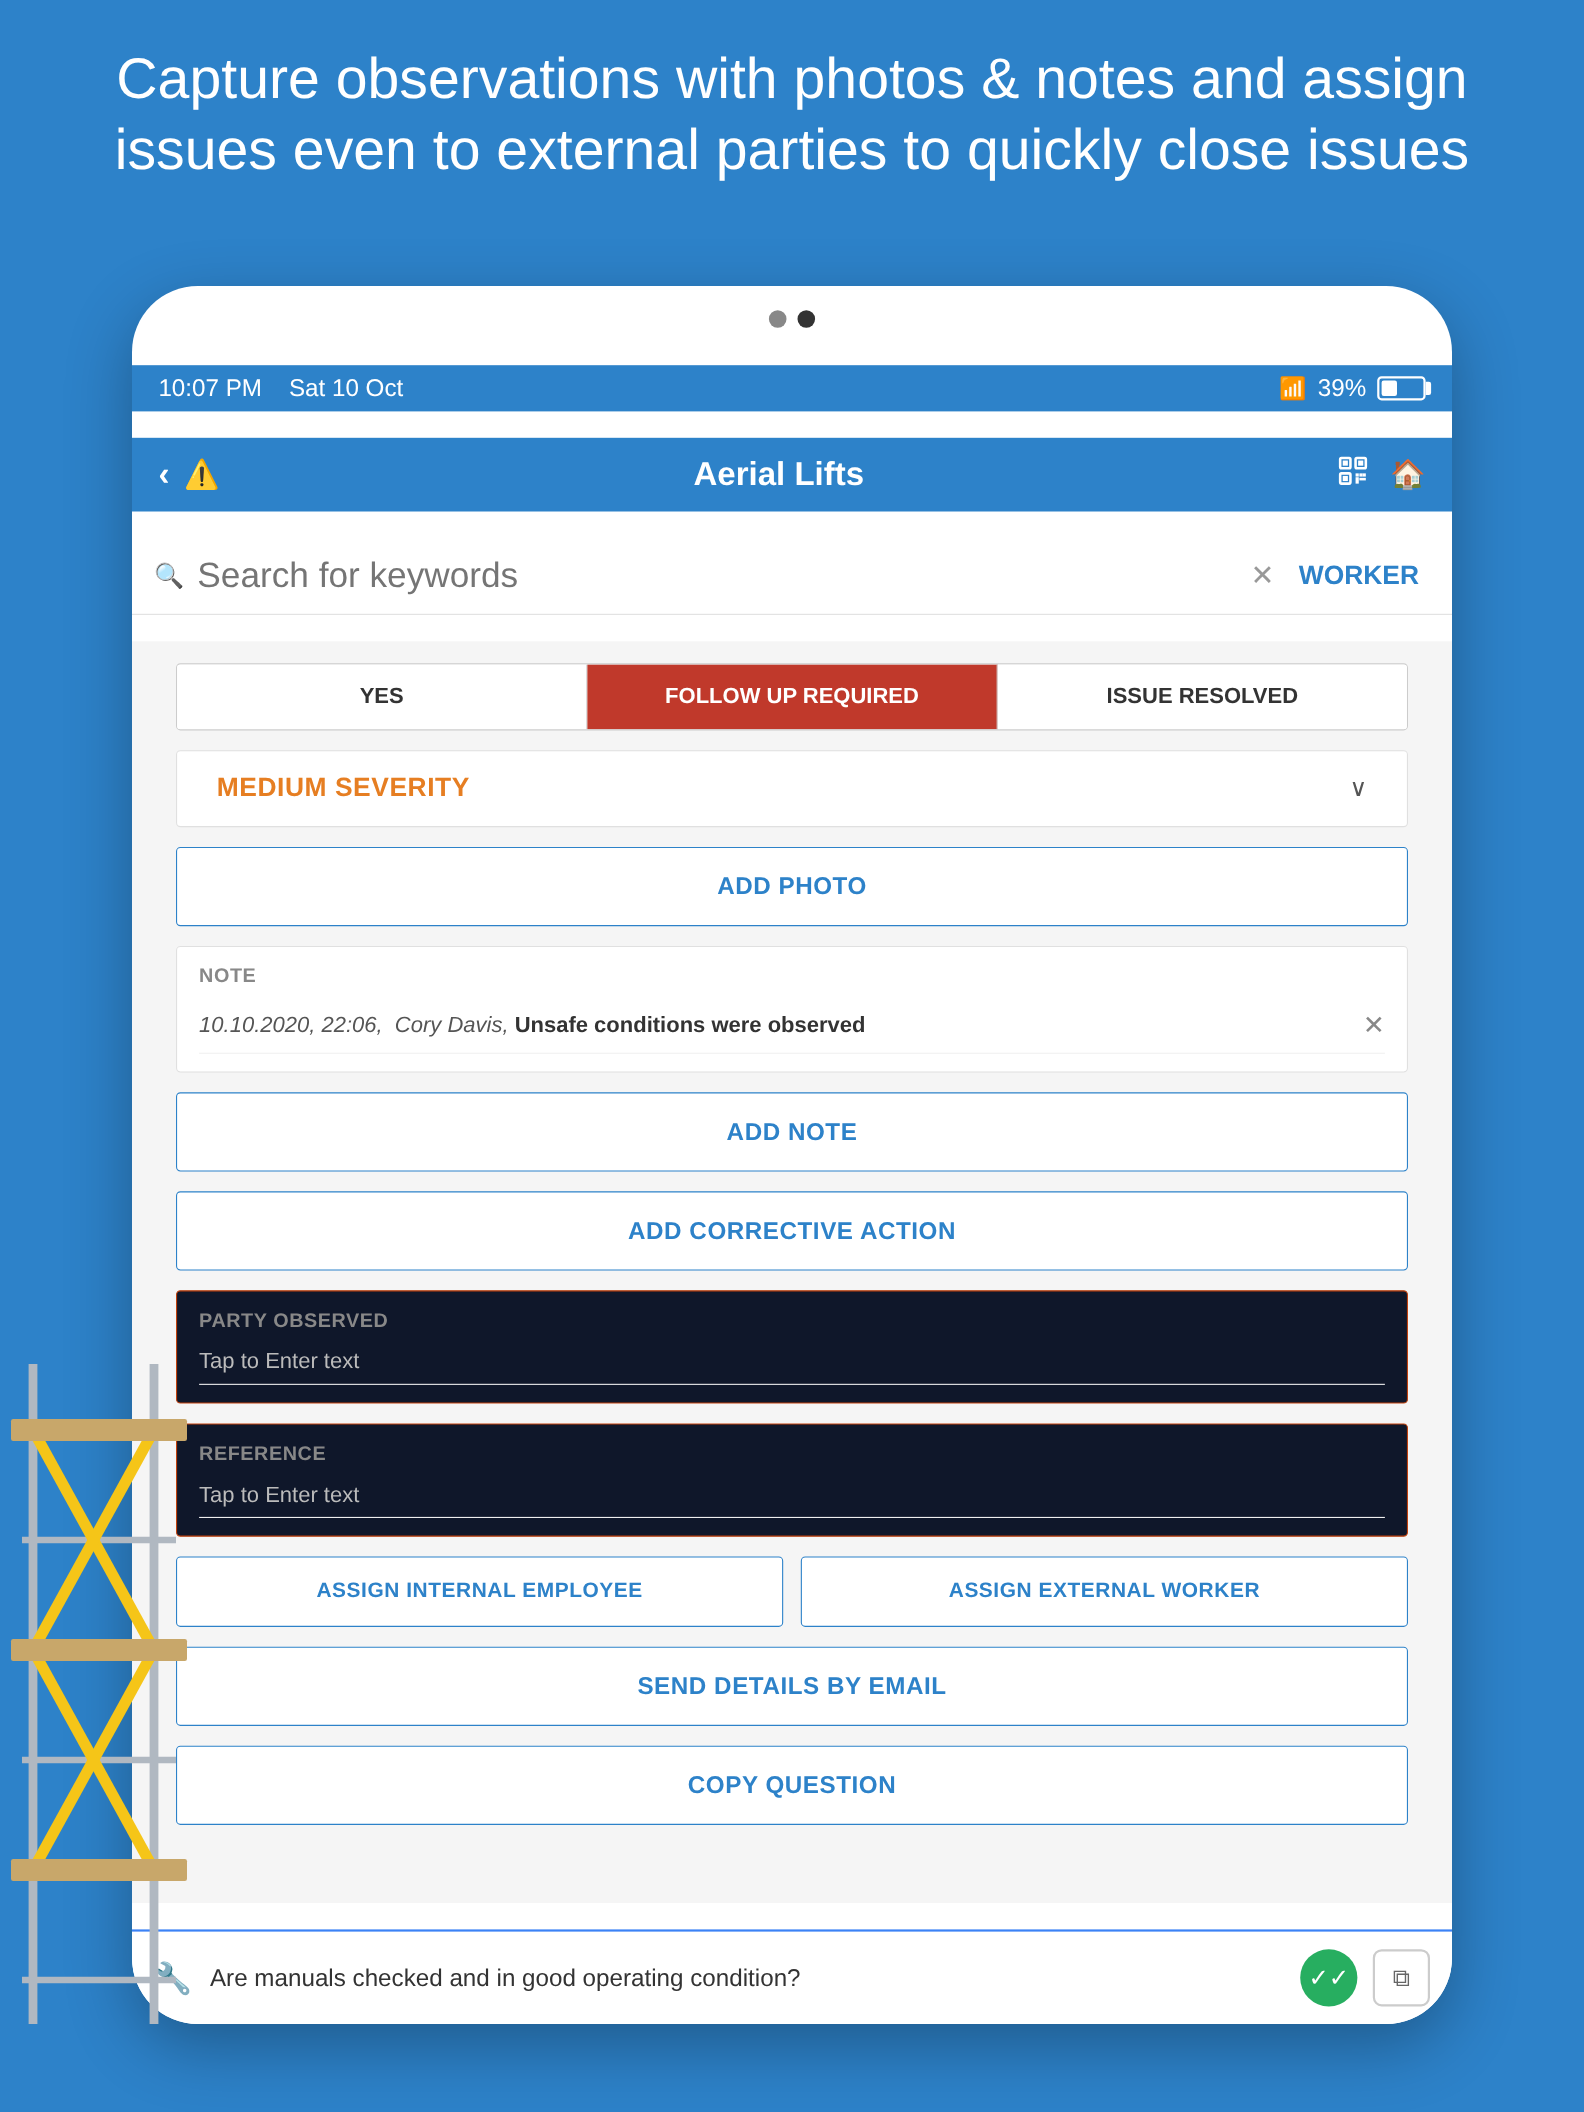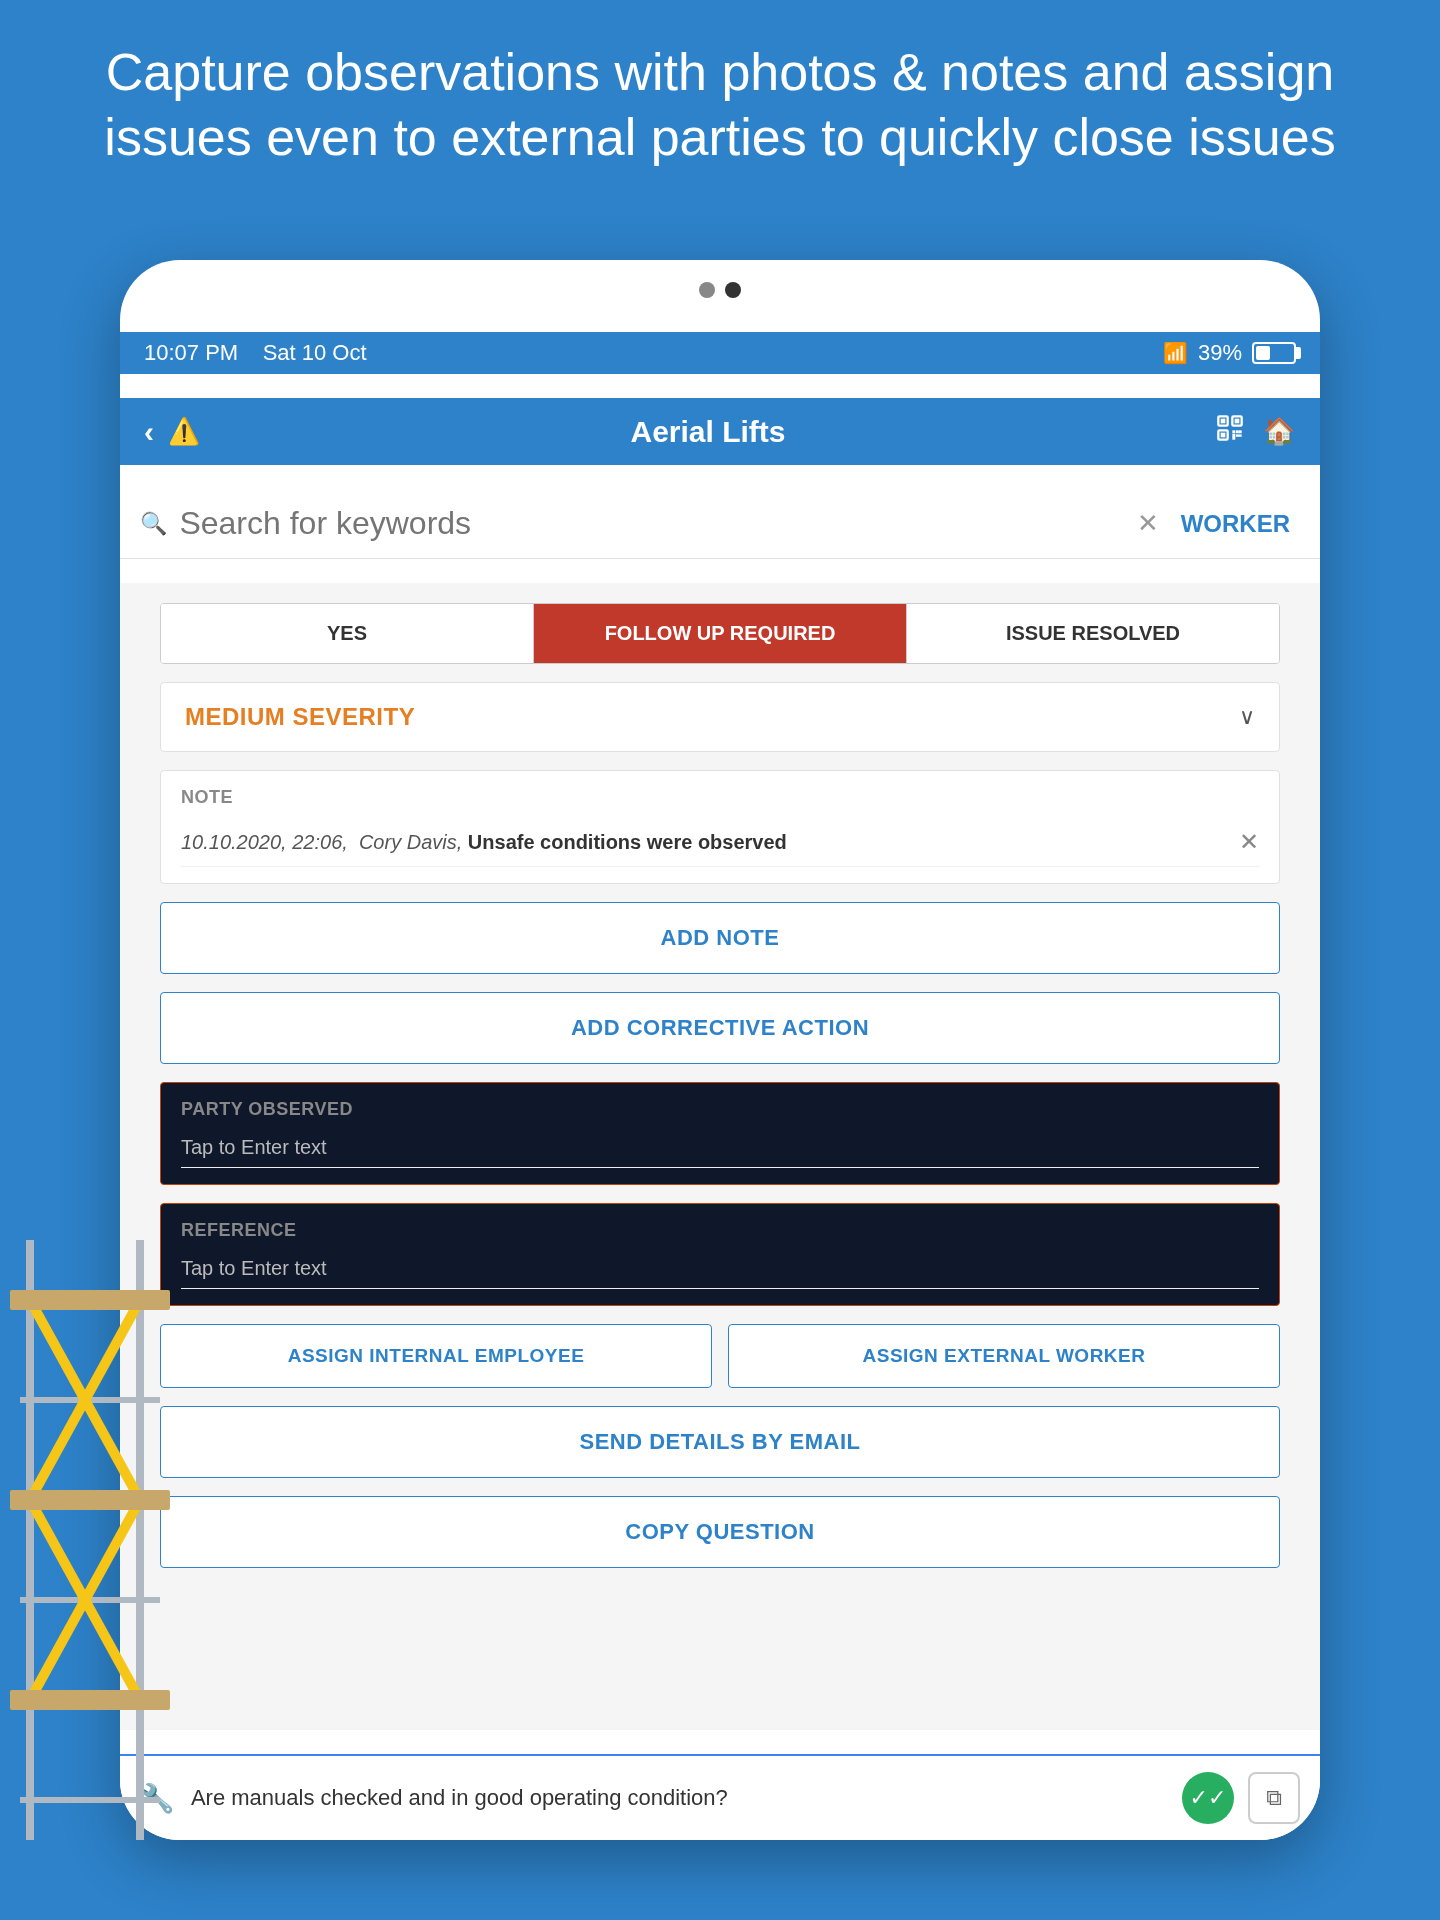--- a/index.html
+++ b/index.html
@@ -217,21 +217,21 @@
     }
 
     
     .severity-row {
       background: white;
       border: 1px solid #e0e0e0;
       border-radius: 4px;
       display: flex;
       justify-content: space-between;
       align-items: center;
-      padding: 20px 24px;
+      padding: 20px 36px;
       margin: 0 10px;
     }
     .severity-label {
       color: #e67e22;
       font-size: 24px;
       font-weight: 600;
       letter-spacing: 0.5px;
     }
     .chevron-down { color: #555; font-size: 22px; }
 
@@ -457,20 +457,21 @@
           <span>FOLLOW UP REQUIRED</span>
         </button>
         <button class="tab">ISSUE RESOLVED</button>
       </div>
 
       <div class="severity-row">
         <span class="severity-label">MEDIUM SEVERITY</span>
         <span class="chevron-down">∨</span>
       </div>
 
+      <button class="action-btn">ADD PHOTO</button>
 
       <div class="note-section">
         <div class="note-label">NOTE</div>
         <div class="note-entry">
           <div class="note-text">
             <span style="font-style:italic; color:#555; font-size:20px;">10.10.2020, 22:06, &nbsp;Cory Davis, </span><span class="note-bold">Unsafe conditions were observed</span>
           </div>
           <span class="note-close">✕</span>
         </div>
       </div>

